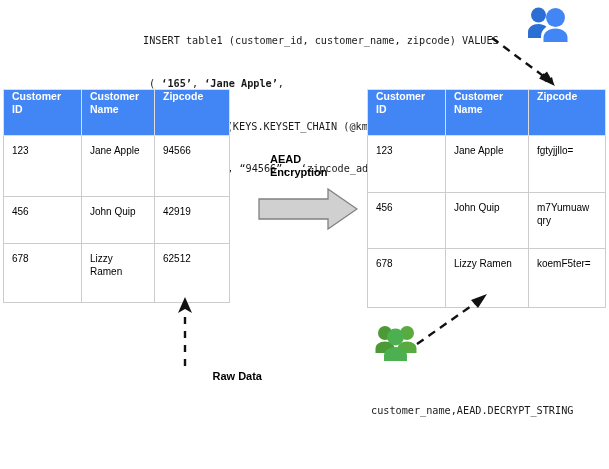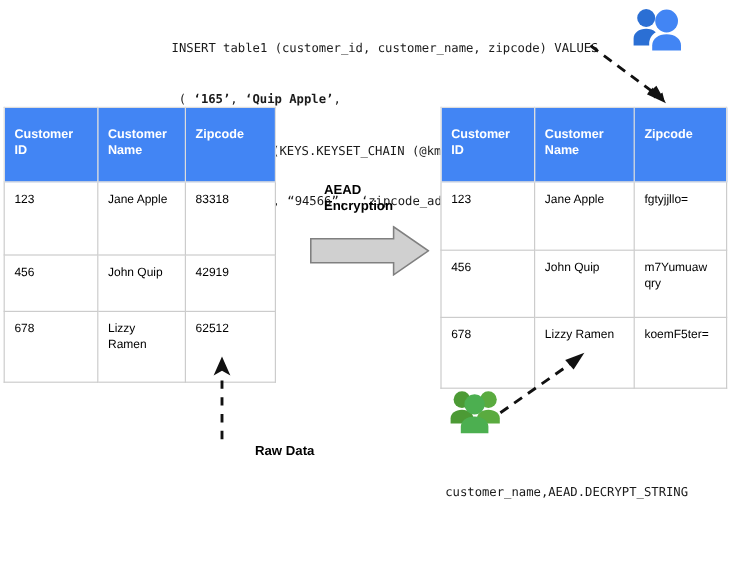--- a/index.html
+++ b/index.html
@@ -59,21 +59,21 @@
     font-size: 11px;
     background: #ffffff;
   }
   .data-table th {
     background: #4285f4;
     color: #ffffff;
     font-weight: bold;
     font-size: 10.5px;
     text-align: left;
     vertical-align: top;
-    padding: 16px 7px 7px 8px;
+    padding: 0 7px 7px 8px;
     border: 1px solid #dddddd;
     line-height: 12.5px;
   }
   .data-table td {
     color: #000000;
     font-size: 10px;
     text-align: left;
     vertical-align: top;
     padding: 8px 7px 8px 8px;
     border: 1px solid #cccccc;
@@ -156,21 +156,21 @@
   #users-icon-top    { left: 525px; top: 2px;   width: 44px; height: 44px; }
   #users-icon-bottom { left: 375px; top: 322px; width: 44px; height: 44px; }
 </style>
 </head>
 <body>
 
 <div class="stage">
 
   <div class="code-block" id="insert-statement">
     <span class="ln l1">INSERT table1 (customer_id, customer_name, zipcode) VALUES</span>
-    <span class="ln l2"><span>( </span><span class="qbold">‘165’</span><span>, </span><span class="qbold">‘Quip Apple’</span><span>,</span></span>
+    <span class="ln l2"><span>( </span><span class="qbold">‘165’</span><span>, </span><span class="qbold">‘Jane Apple’</span><span>,</span></span>
     <span class="ln l3">AEAD.ENCRYPT (KEYS.KEYSET_CHAIN (@kms_resource_name,</span>
     <span class="ln l4">@wrapped_keyset), “94566”,  ‘zipcode_ad’) as zipcode));</span>
   </div>
 
   <svg class="people-icon" id="users-icon-top" viewBox="0 0 44 44">
     <circle cx="30.5" cy="15.5" r="9.5" fill="#4285f4"></circle>
     <path d="M30.5 26.5c-7 0-12 4-12 9.2V40h24v-4.3c0-5.2-5-9.2-12-9.2z" fill="#4285f4"></path>
     <circle cx="13.5" cy="13" r="7.5" fill="#2b6fd4"></circle>
     <path d="M13.5 22c-6 0-10.5 3.5-10.5 8V36h13v-1.5c0-4 2-7.5 5.5-9.7C19.2 22.8 16.5 22 13.5 22z" fill="#2b6fd4"></path>
   </svg>
@@ -191,21 +191,21 @@
       <tr>
         <th>Customer ID</th>
         <th>Customer Name</th>
         <th>Zipcode</th>
       </tr>
     </thead>
     <tbody>
       <tr class="r1">
         <td>123</td>
         <td>Jane Apple</td>
-        <td>83318</td>
+        <td>94566</td>
       </tr>
       <tr class="r2">
         <td>456</td>
         <td>John Quip</td>
         <td>42919</td>
       </tr>
       <tr class="r3">
         <td>678</td>
         <td>Lizzy Ramen</td>
         <td>62512</td>

